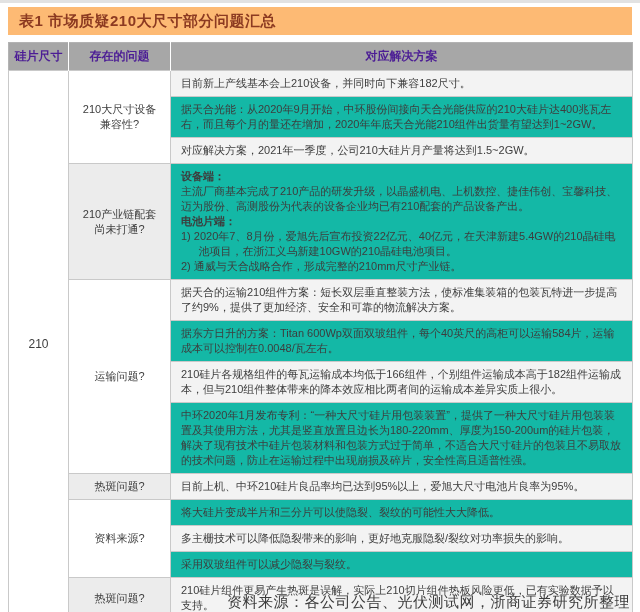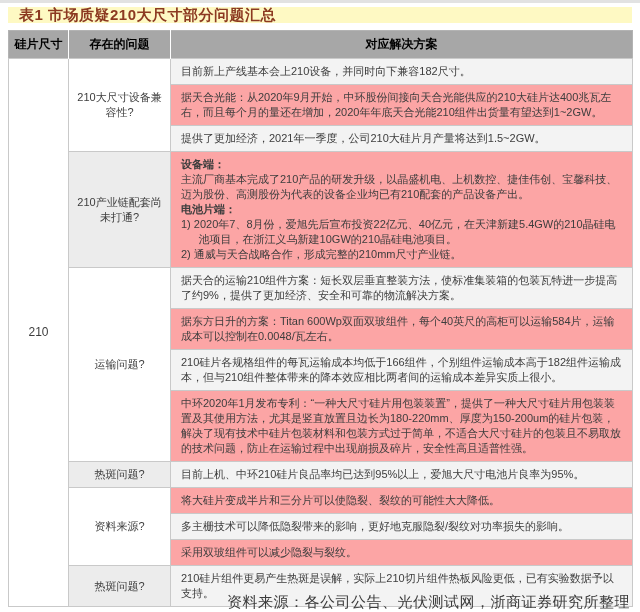--- a/index.html
+++ b/index.html
@@ -4,49 +4,49 @@
 <style>
   * { margin:0; padding:0; box-sizing:border-box; }
   html,body { background:#ffffff; }
   body {
     width:640px; height:612px; overflow:hidden;
     font-family:"Liberation Sans","DejaVu Sans",sans-serif;
     color:#3d3d3d; position:relative;
   }
   .top-strip { height:3px; width:640px; background:#e2e2e2; }
   .title-bar {
-    margin:4px 8px 0 8px; height:16px; background:#fef9c3;
+    margin:4px 8px 0 8px; height:28px; background:#fdba74;
     display:flex; align-items:center; padding-left:11px;
   }
   .title-bar .title-text {
     color:#8c3a21; font-weight:bold; font-size:15px; letter-spacing:.5px;
   }
   table.main {
     margin:7px 8px 0 8px; width:624px;
     border-collapse:collapse; table-layout:fixed;
     border:1px solid #b3b3b3;
   }
   col.c-size  { width:60px; }
   col.c-prob  { width:102px; }
   col.c-sol   { width:462px; }
   thead th {
-    background:#a7a7a7; color:#000000; font-size:12px; font-weight:bold;
+    background:#a7a7a7; color:#4c1d95; font-size:12px; font-weight:bold;
     height:28px; text-align:center; vertical-align:middle;
     border-left:1px solid #ffffff;
   }
   thead th:first-child { border-left:none; }
   td {
     border:1px solid #c9c9c9; vertical-align:middle;
-    font-size:11px; line-height:15px; background:#fca5a5;
+    font-size:11px; line-height:15px; background:#14b8a6;
   }
   td.size-cell {
     text-align:center; font-size:12px; color:#3d3d3d; background:#ffffff;
   }
   td.problem-cell {
-    text-align:center; padding:4px 6px; color:#3d3d3d; background:#ffffff;
+    text-align:center; padding:4px 12px; color:#3d3d3d; background:#ffffff;
   }
   td.problem-cell.shaded { background:#ececec; }
   td.solution-cell { padding:5px 10px; text-align:left; }
   td.solution-cell.stripe { background:#f3f3f3; }
   td.solution-cell .line { display:block; }
   td.solution-cell .line.bold { font-weight:bold; }
   td.solution-cell .line.hang { padding-left:1.6em; text-indent:-1.6em; }
   .source-note {
     position:absolute; right:10px; top:593px;
     font-family:"Liberation Serif","DejaVu Serif",serif;
@@ -78,21 +78,21 @@
   <tbody>
       <tr>
         <td class="size-cell" rowspan="13">210</td>
         <td class="problem-cell" rowspan="3">210大尺寸设备兼容性?</td>
         <td class="solution-cell stripe">目前新上产线基本会上210设备，并同时向下兼容182尺寸。</td>
       </tr>
       <tr>
         <td class="solution-cell">据天合光能：从2020年9月开始，中环股份间接向天合光能供应的210大硅片达400兆瓦左右，而且每个月的量还在增加，2020年年底天合光能210组件出货量有望达到1~2GW。</td>
       </tr>
       <tr>
-        <td class="solution-cell stripe">提供了更加经济，2021年一季度，公司210大硅片月产量将达到1.5~2GW。</td>
+        <td class="solution-cell stripe">对应解决方案，2021年一季度，公司210大硅片月产量将达到1.5~2GW。</td>
       </tr>
       <tr>
         <td class="problem-cell shaded" rowspan="1">210产业链配套尚未打通?</td>
         <td class="solution-cell">
           <span class="line bold">设备端：</span>
           <span class="line">主流厂商基本完成了210产品的研发升级，以晶盛机电、上机数控、捷佳伟创、宝馨科技、迈为股份、高测股份为代表的设备企业均已有210配套的产品设备产出。</span>
           <span class="line bold">电池片端：</span>
           <span class="line hang">1) 2020年7、8月份，爱旭先后宣布投资22亿元、40亿元，在天津新建5.4GW的210晶硅电池项目，在浙江义乌新建10GW的210晶硅电池项目。</span>
           <span class="line">2) 通威与天合战略合作，形成完整的210mm尺寸产业链。</span>
         </td>

